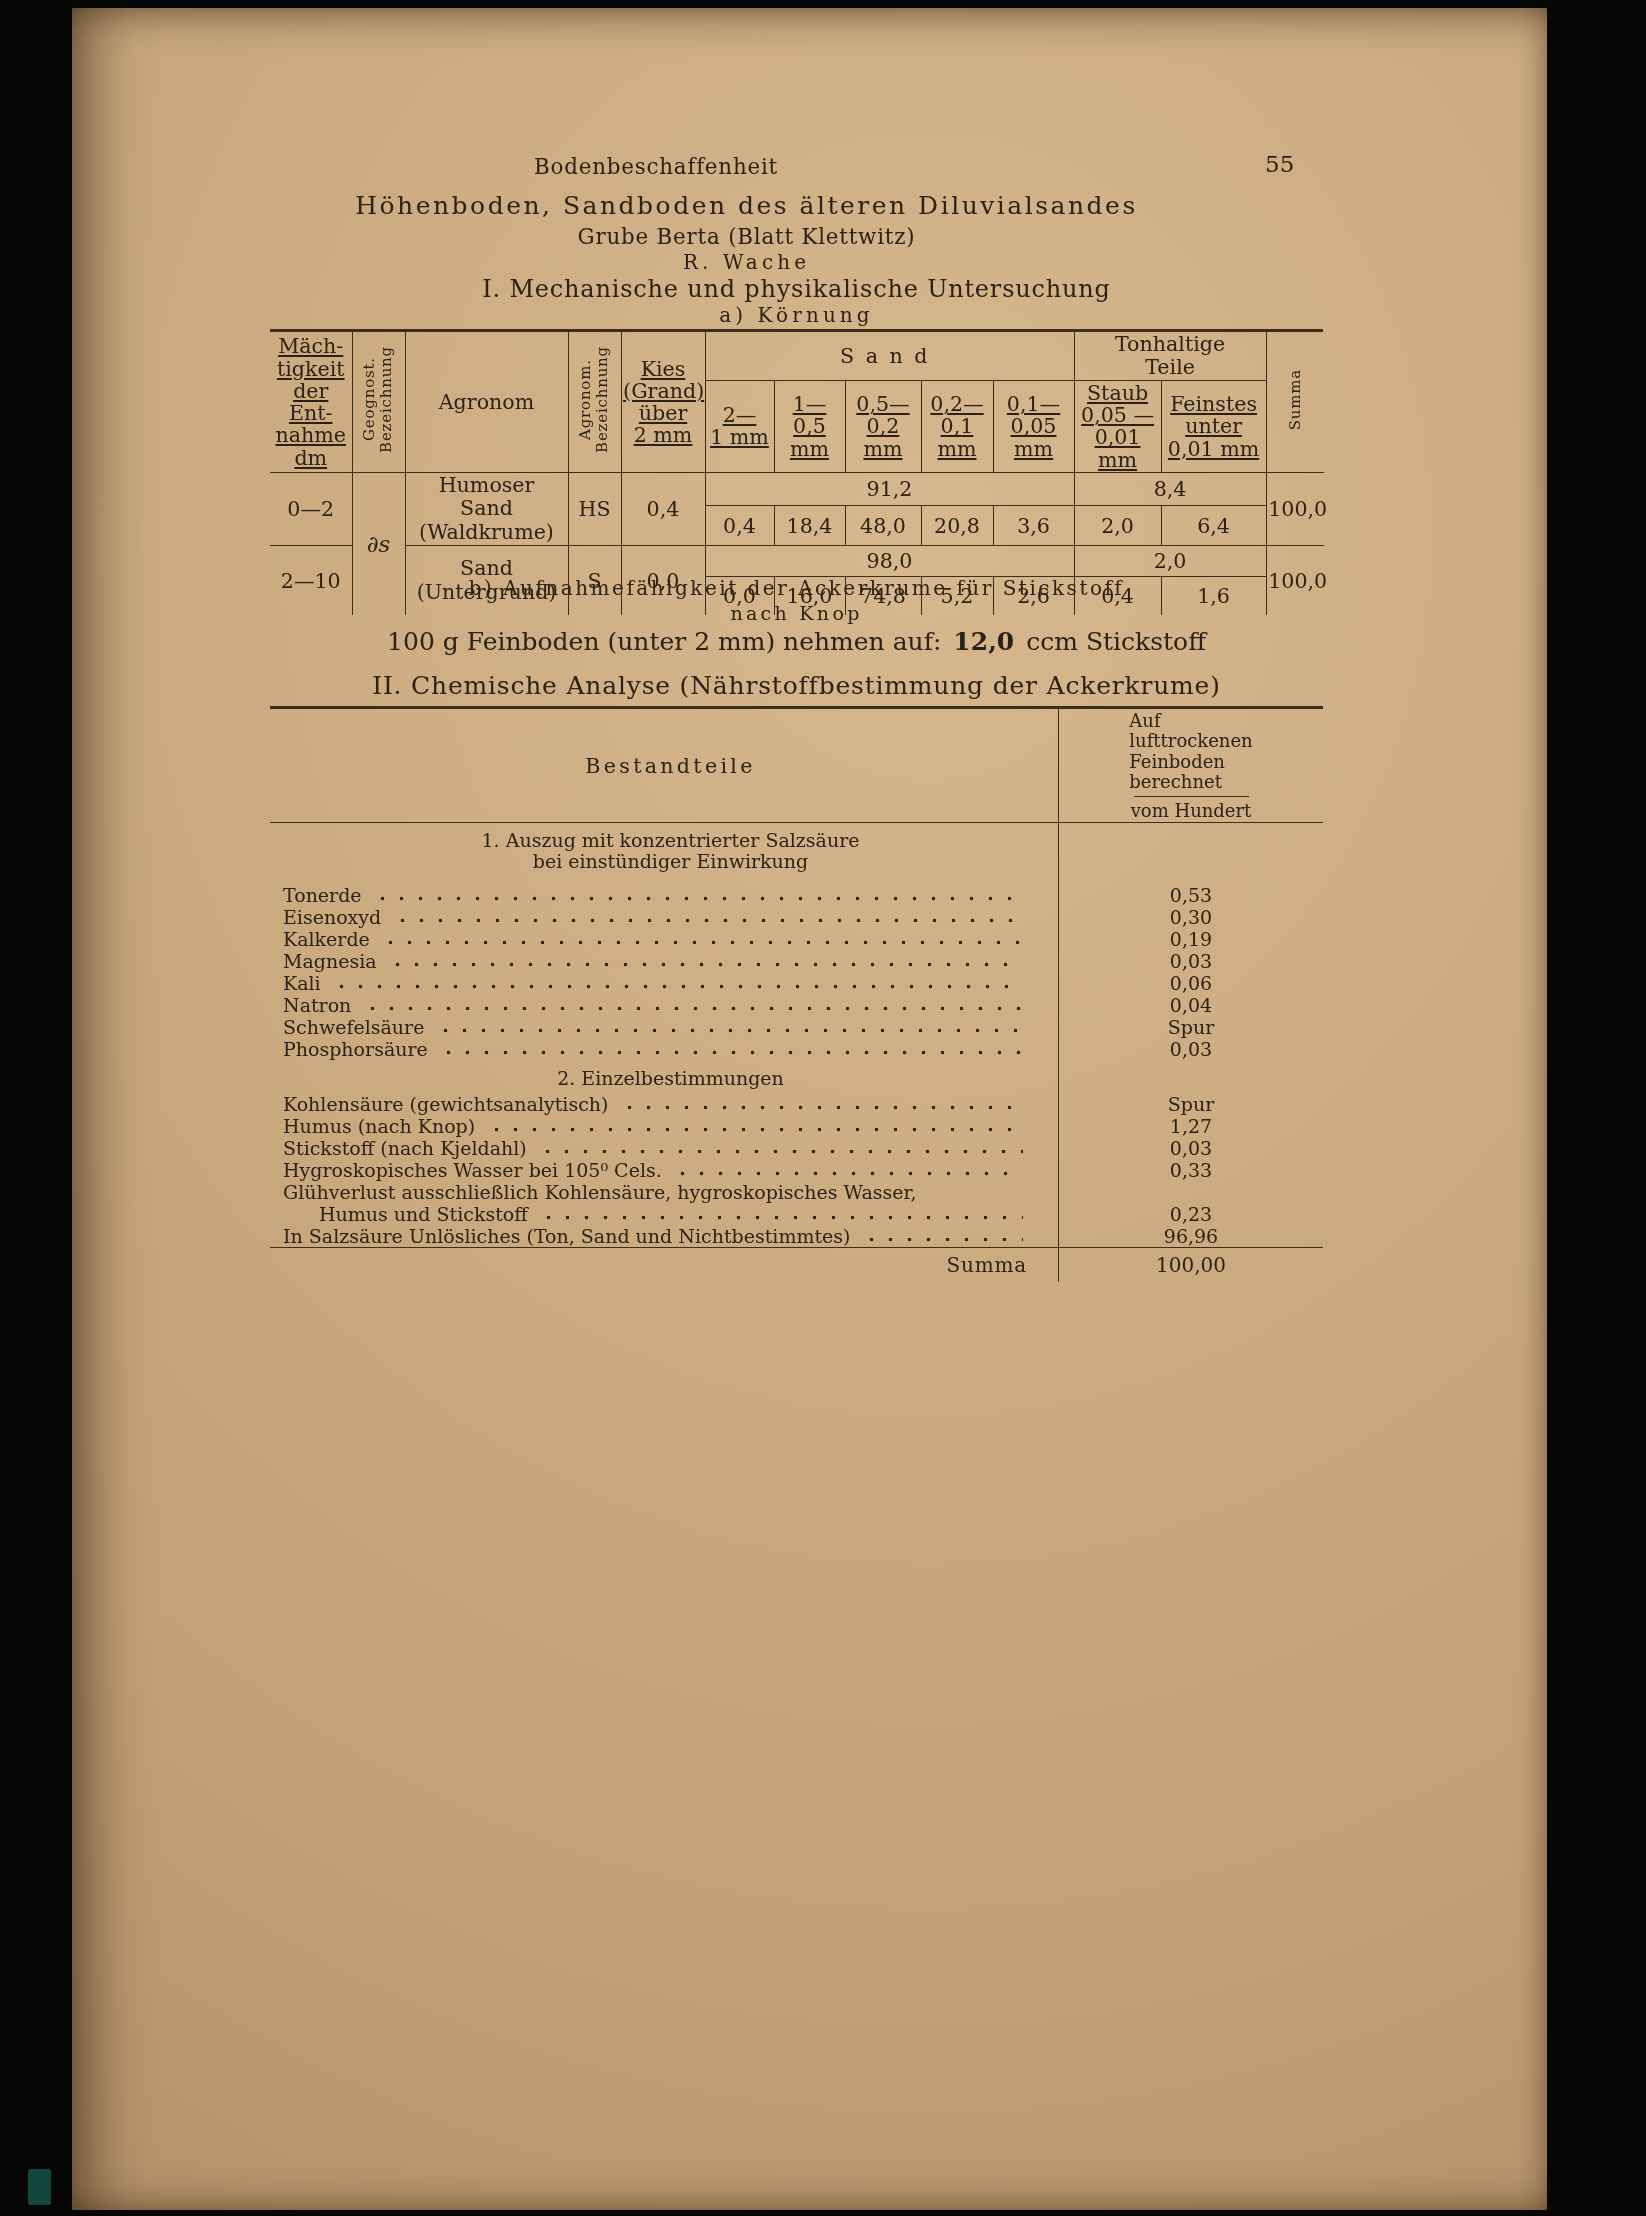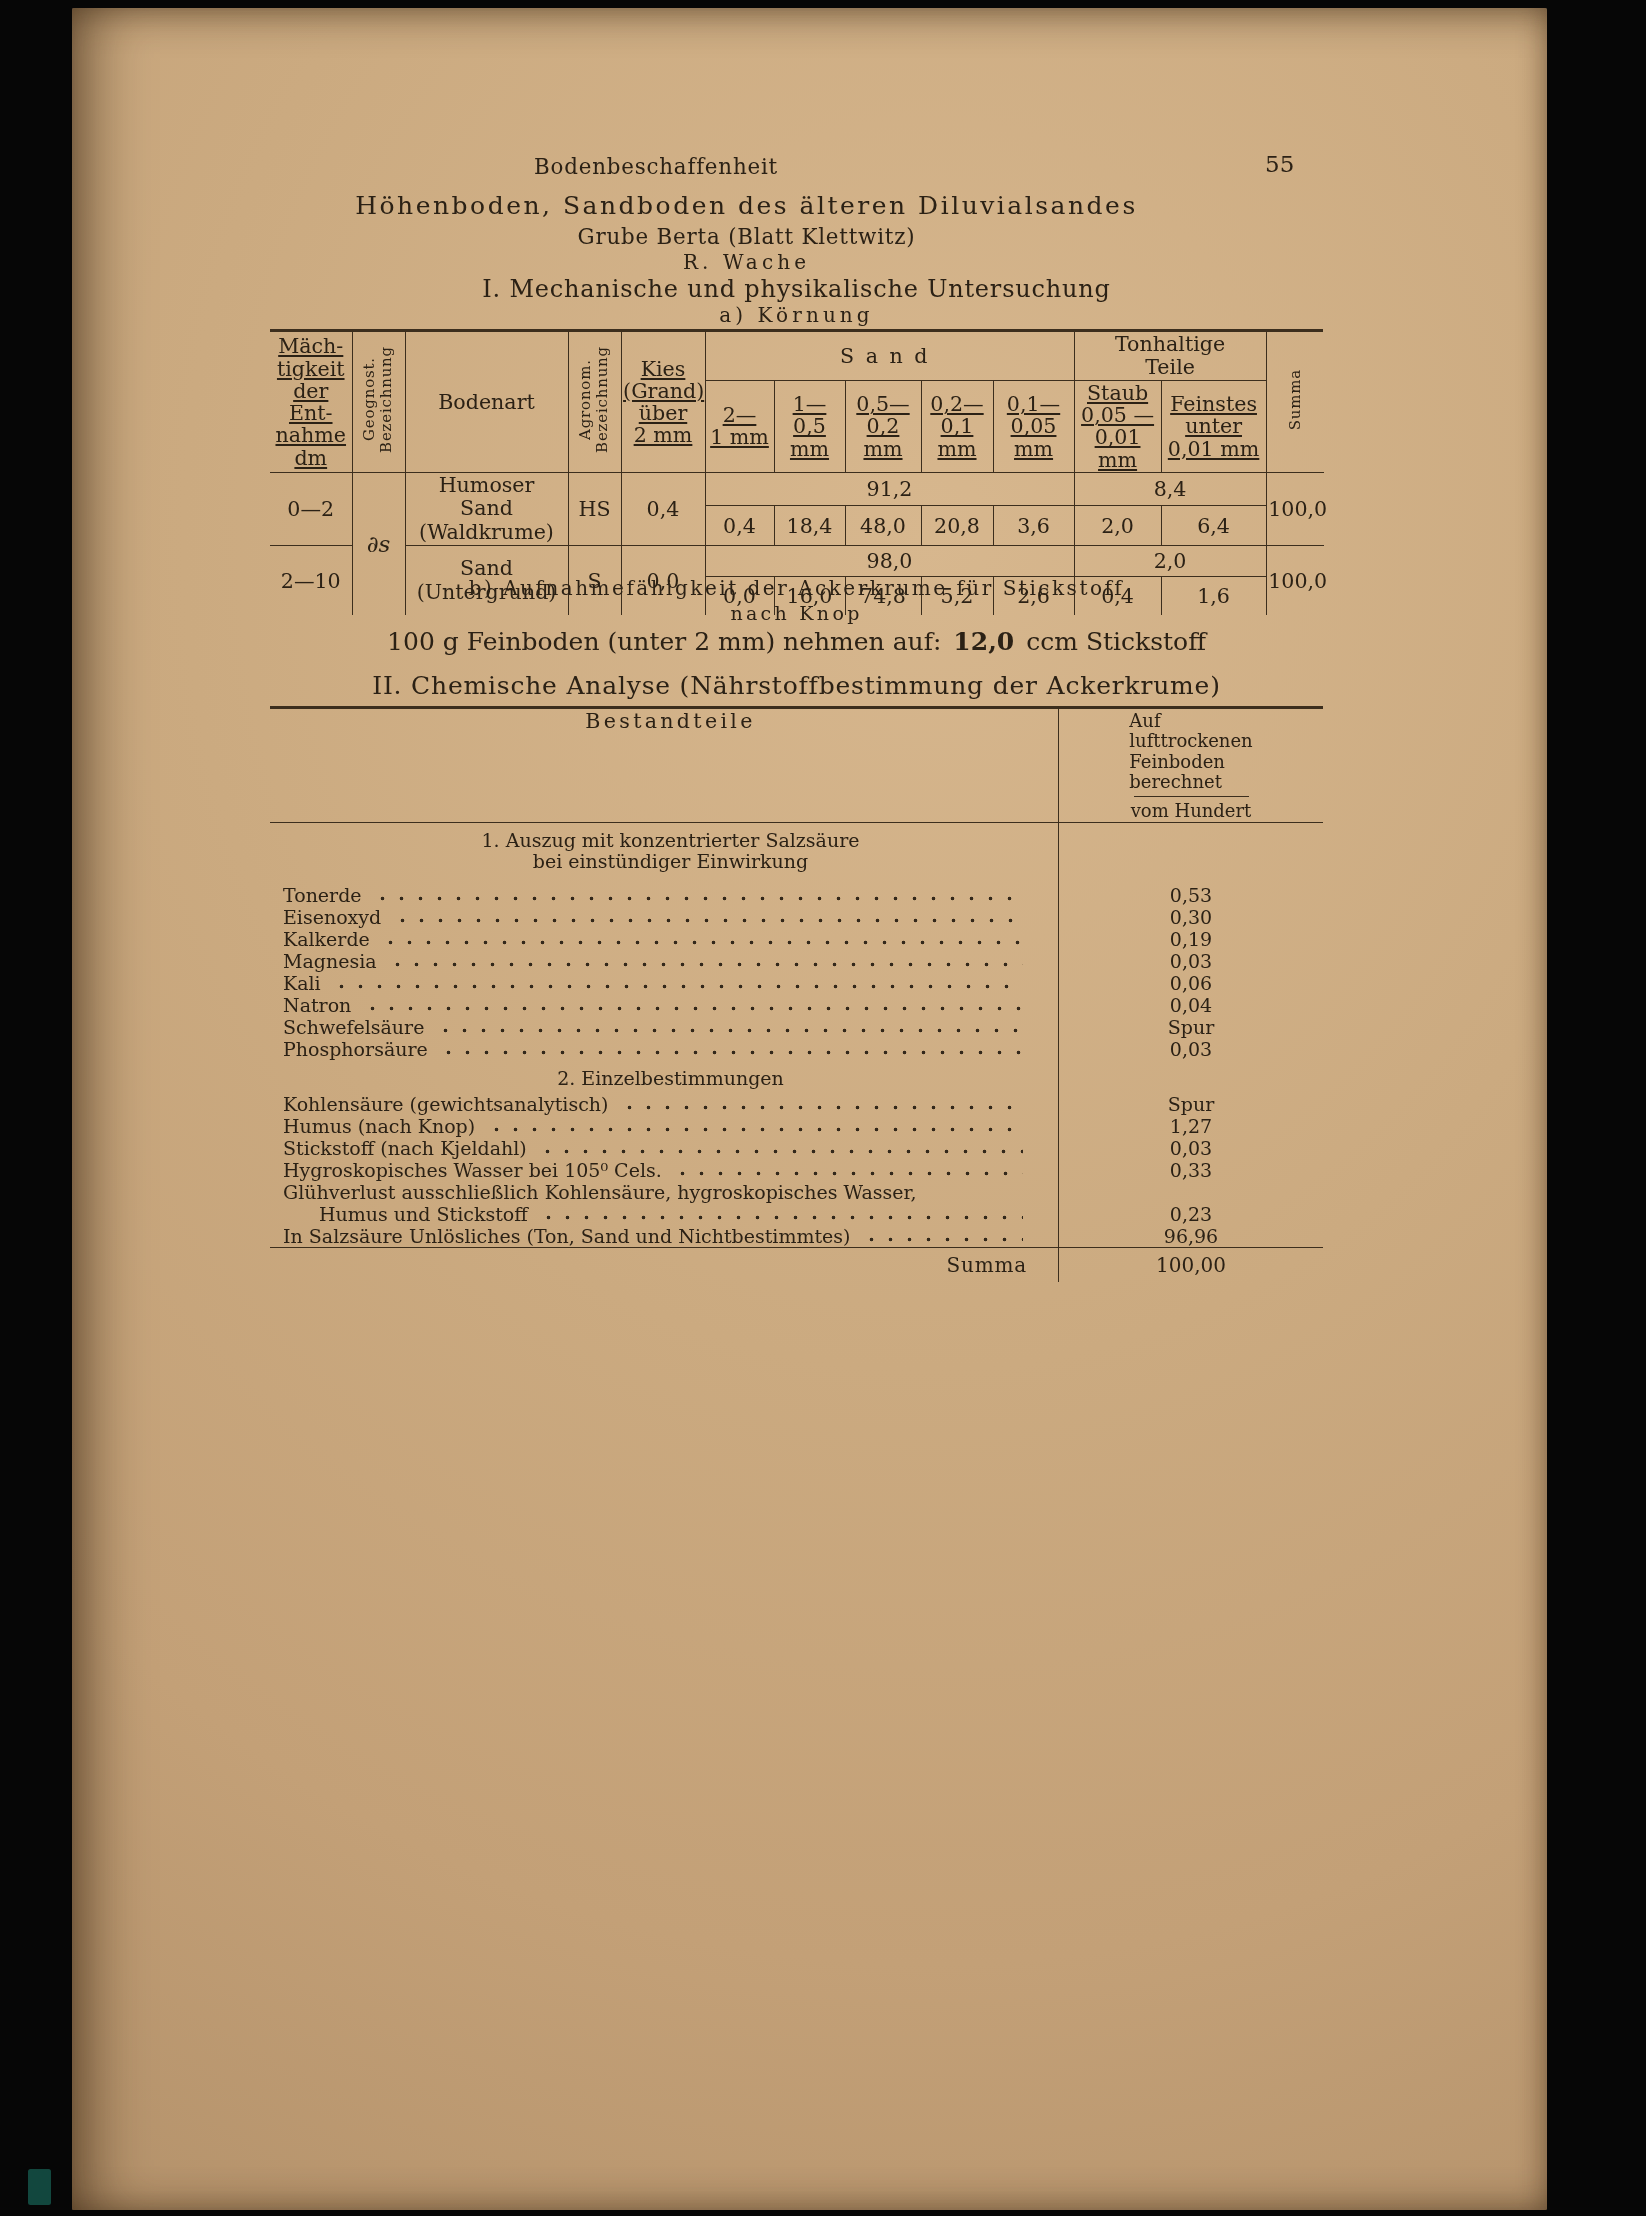--- a/index.html
+++ b/index.html
@@ -82,21 +82,21 @@
   .bod{font-size:18px;line-height:1.15;}
   .vt{vertical-align:top;padding-top:4.1px;}
   .geo-sym{font-size:23px;font-style:italic;}
 
   
   .t2wrap{left:198px;top:698px;width:1053px;font-size:19px;}
   .chem-line{display:flex;align-items:stretch;min-height:20.6px;}
   .cl{width:788px;display:flex;align-items:baseline;padding-left:13px;}
   .cr{width:265px;border-left:1.6px solid var(--rule);display:flex;align-items:center;justify-content:center;}
   .chem-header{border-bottom:1.6px solid var(--rule);height:114px;}
-  .chem-header .cl{justify-content:center;font-size:20.6px;letter-spacing:3.3px;}
+  .chem-header .cl{justify-content:center;align-items:center;font-size:20.6px;letter-spacing:3.3px;}
   .chem-header .cr{flex-direction:column;justify-content:center;font-size:18px;line-height:20.6px;text-align:left;padding:5px 0;}
   .minirule{width:115px;border-top:1.2px solid var(--rule);margin:3.3px auto;}
   .ghead{width:100%;text-align:center;line-height:21.4px;}
   .gh1 .ghead{margin-top:6.6px;margin-bottom:11px;}
   .gh2 .ghead{margin-top:8.2px;margin-bottom:3.3px;}
   .lbl{white-space:nowrap;}
   .indent{padding-left:49px;}
   .leader{
     flex:1 1 auto;height:5px;align-self:flex-end;margin:0 35px 5px 11.5px;
     background-image:radial-gradient(circle,rgba(43,33,21,.95) 1.6px,transparent 2.1px);
@@ -145,21 +145,21 @@
         <thead>
           <tr class="hrow-a">
             <th rowspan="2" class="hsm pre bl0">Mäch-
 tigkeit
 der
 Ent-
 nahme
 dm</th>
             <th rowspan="2"><span class="rot">Geognost.
 Bezeichnung</span></th>
-            <th rowspan="2">Bodenart</th>
+            <th rowspan="2">Agronom</th>
             <th rowspan="2"><span class="rot">Agronom.
 Bezeichnung</span></th>
             <th rowspan="2" class="hsm pre">Kies
 (Grand)
 über
 2 mm</th>
             <th colspan="5" class="sandg">Sand</th>
             <th colspan="2" class="tong pre">Tonhaltige
 Teile</th>
             <th rowspan="2"><span class="rot">Summa</span></th>

